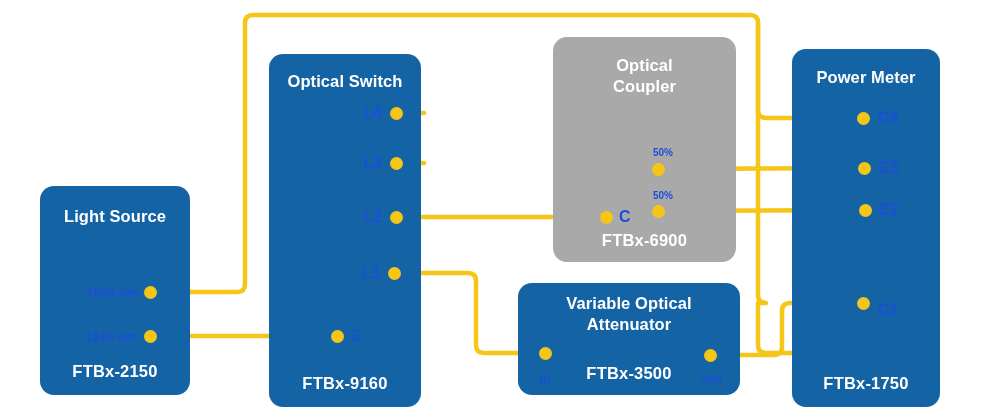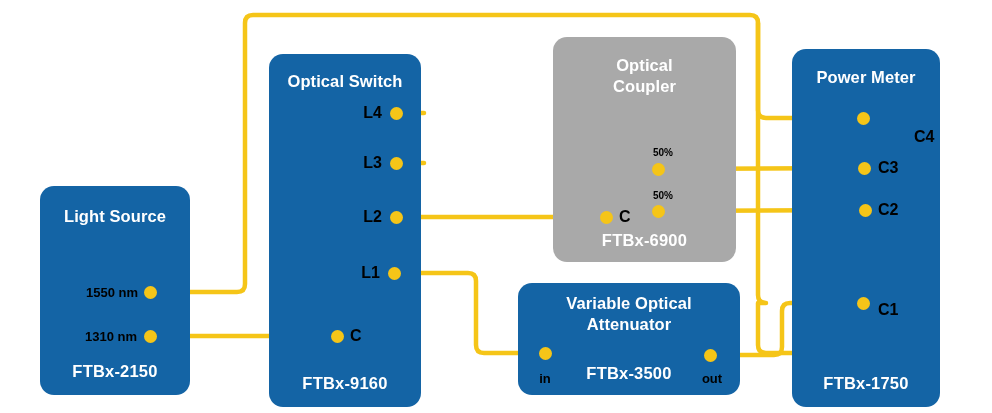--- a/index.html
+++ b/index.html
@@ -51,21 +51,21 @@
     text-align: center;
     color: #ffffff;
     font-weight: bold;
     font-size: 16.5px;
     letter-spacing: 0.2px;
   }
   .gray .dev-title, .gray .dev-model { color: #ffffff; }
 
   .port-label {
     position: absolute;
-    color: #000000;
+    color: #1d4ed8;
     font-weight: bold;
     font-size: 16px;
     white-space: nowrap;
   }
   .port-label.small {
     font-size: 13px;
   }
   .port-label.pct {
     font-size: 10px;
   }
@@ -164,21 +164,21 @@
   </div>
   <div class="port-label small center" style="left:545px; top:378px;">in</div>
   <div class="port-label small center" style="left:712px; top:378px;">out</div>
   <div class="node" style="left:545px; top:353px;"></div>
   <div class="node" style="left:710px; top:355px;"></div>
 
   <div class="device blue" style="left:792px; top:37px; width:148px; height:358px;margin-top:12px;">
     <div class="dev-title" style="top:18px;">Power Meter</div>
     <div class="dev-model" style="bottom:14px;">FTBx-1750</div>
   </div>
-  <div class="port-label left" style="left:914px; top:118px;margin-top:19px;">C4</div>
+  <div class="port-label left" style="left:878px; top:118px;">C4</div>
   <div class="port-label left" style="left:878px; top:168px;">C3</div>
   <div class="port-label left" style="left:878px; top:210px;">C2</div>
   <div class="port-label left" style="left:878px; top:303px;margin-top:7px;">C1</div>
   <div class="node" style="left:863px; top:118px;"></div>
   <div class="node" style="left:864px; top:168px;"></div>
   <div class="node" style="left:865px; top:210px;"></div>
   <div class="node" style="left:863px; top:303px;"></div>
 
 </div>
 

